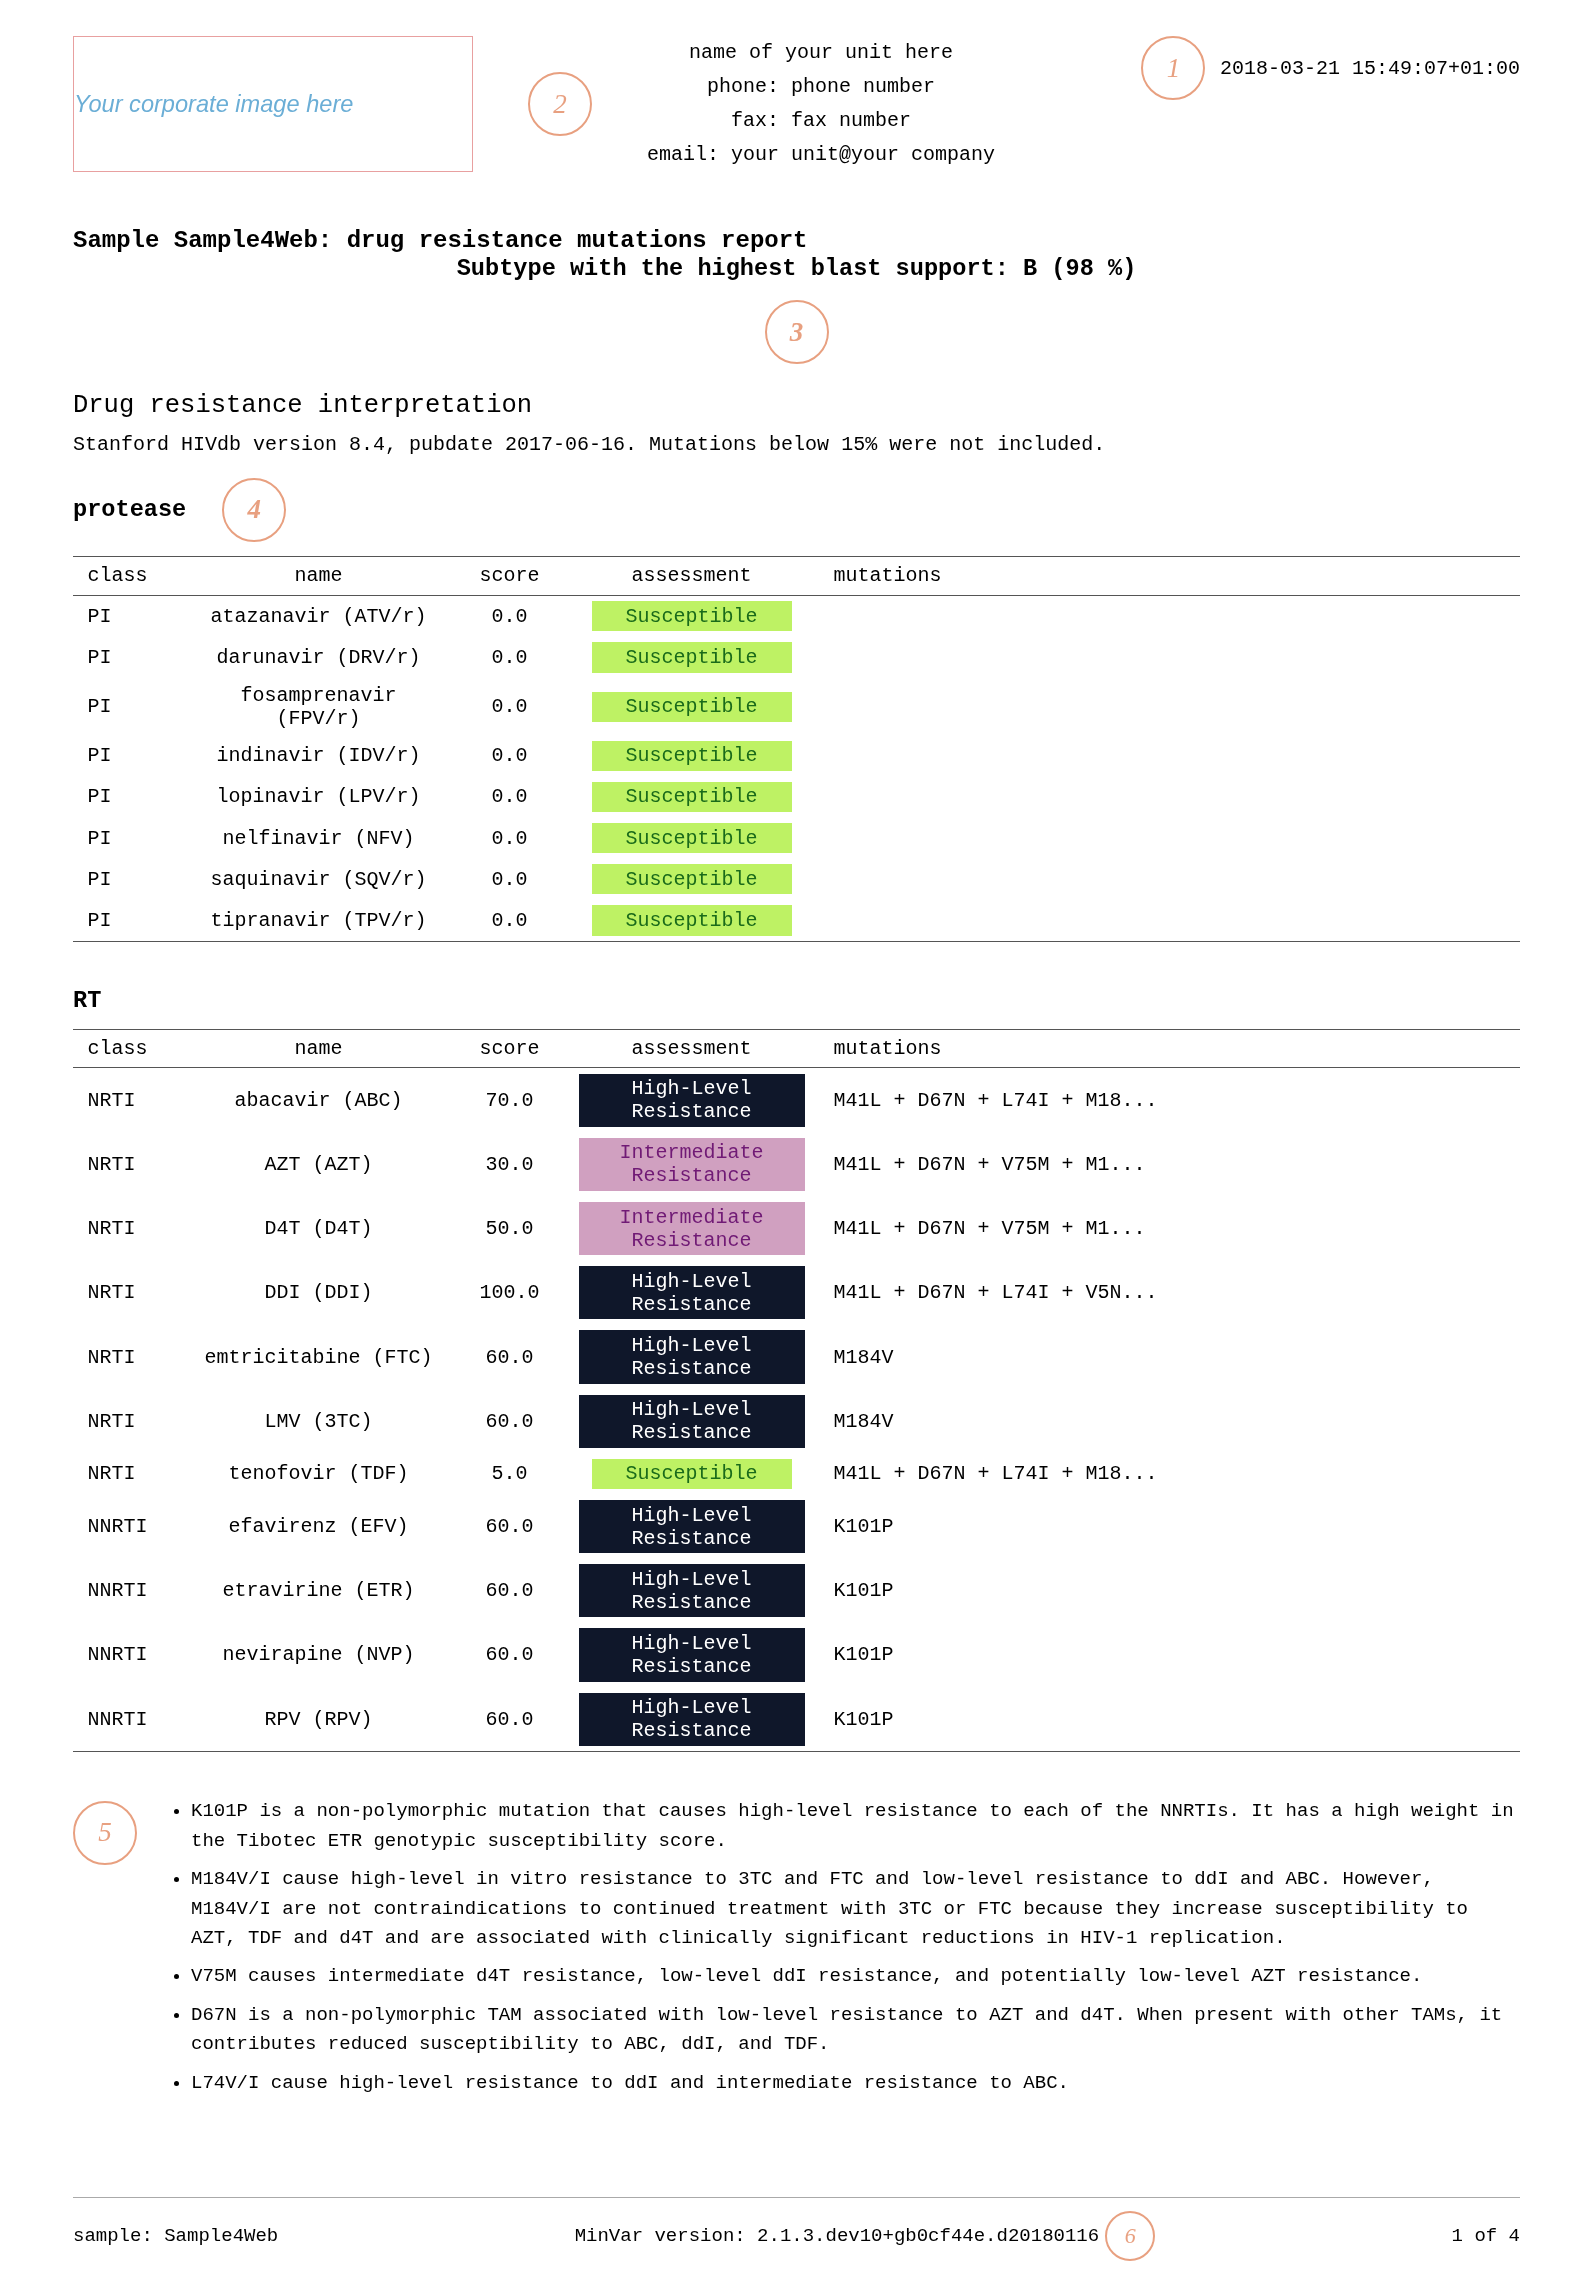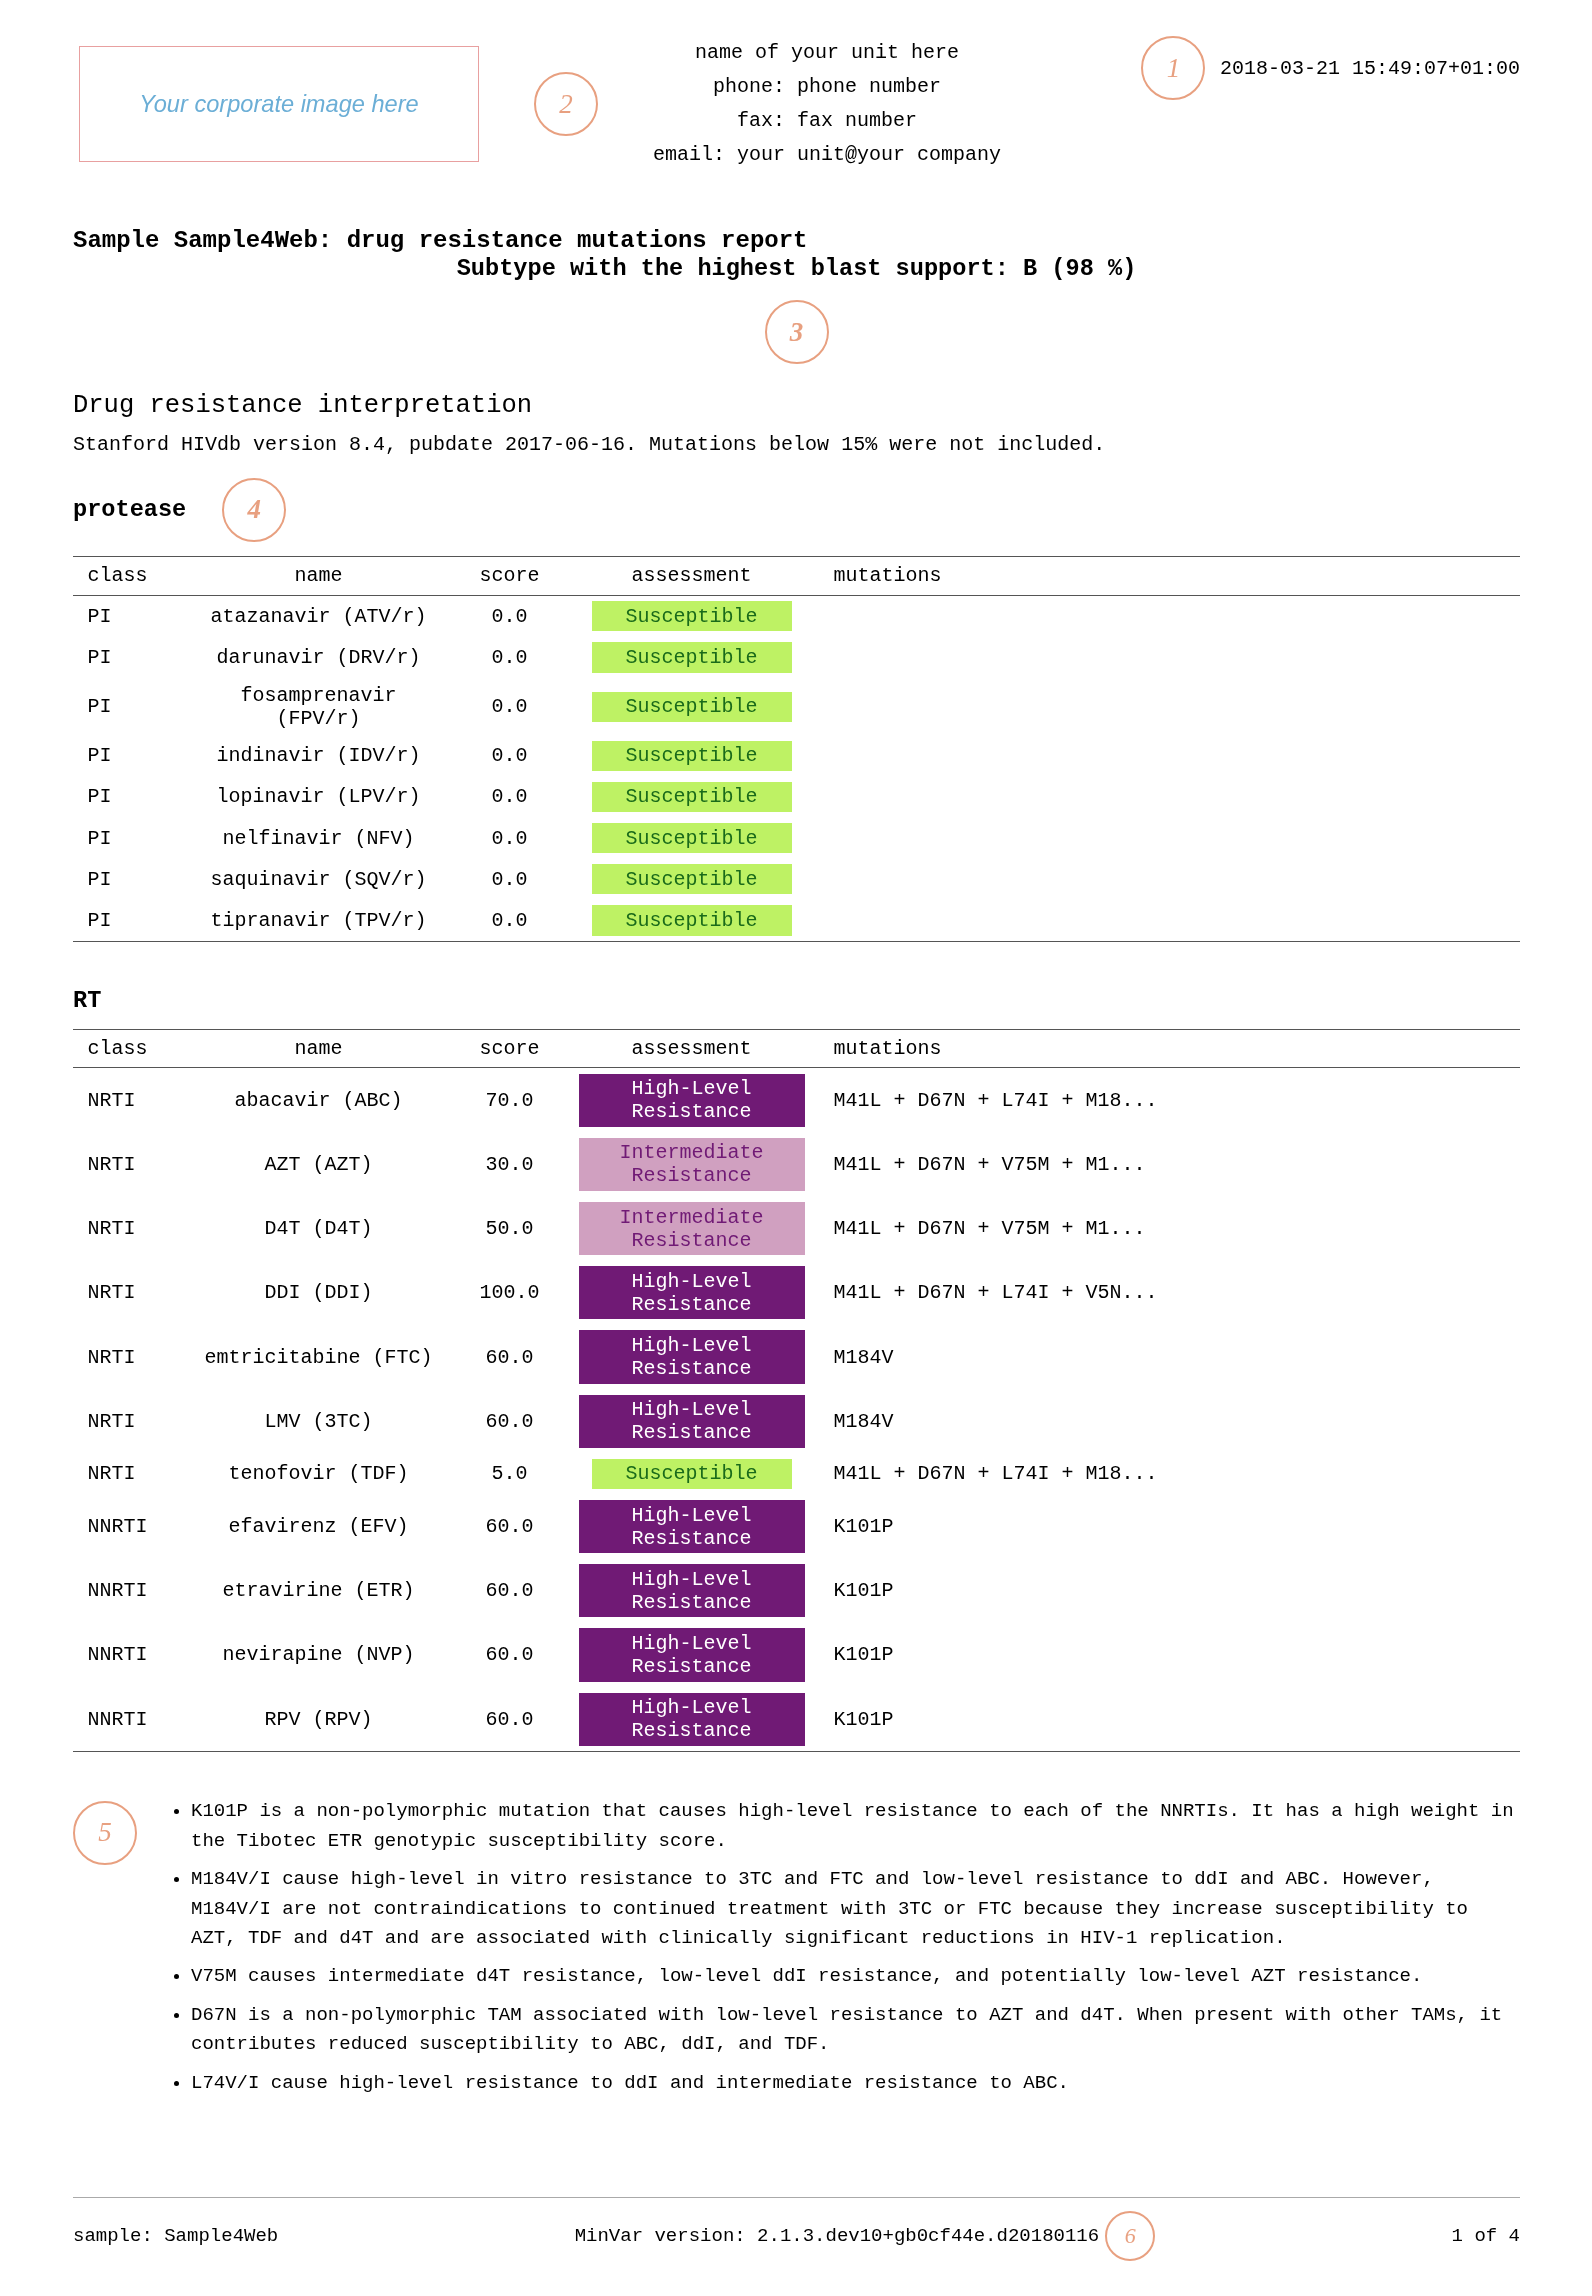--- a/index.html
+++ b/index.html
@@ -28,25 +28,23 @@
       margin-bottom: 55px;
     }
     .header-left {
       display: flex;
       align-items: center;
       gap: 55px;
     }
     .corporate-image-box {
       border: 1.8px solid #e8a0a0;
       width: 400px;
-      height: 116px;
-      display: flex;
-      align-items: center;
-      justify-content: center;
-      margin-left: 6px;
+      height: 136px;
+      display: flex;
+      align-items: center;
     }
     .corporate-image-text {
       color: #6baed6;
       font-style: italic;
       font-size: 23.6px;
       font-family: Arial, sans-serif;
     }
     .circle-badge {
       width: 64px;
       height: 64px;
@@ -141,21 +139,21 @@
     .drug-table .col-score { width: 109px; text-align: center; }
     .drug-table .col-assessment { width: 255px; text-align: center; }
 
     .assessment-cell {
       padding: 3.6px 11px;
       display: inline-block;
       min-width: 200px;
       text-align: center;
     }
     .susceptible { background-color: #bef264; color: #1a6b1a; }
-    .high-resistance { background-color: #701a75; color: #fff; }
+    .high-resistance { background-color: #0f172a; color: #fff; }
     .intermediate-resistance { background-color: #d0a0c0; color: #701a75; }
 
     
     .notes-section {
       display: flex;
       align-items: flex-start;
       gap: 27px;
       margin-bottom: 36px;
       margin-top: 9px;
     }

